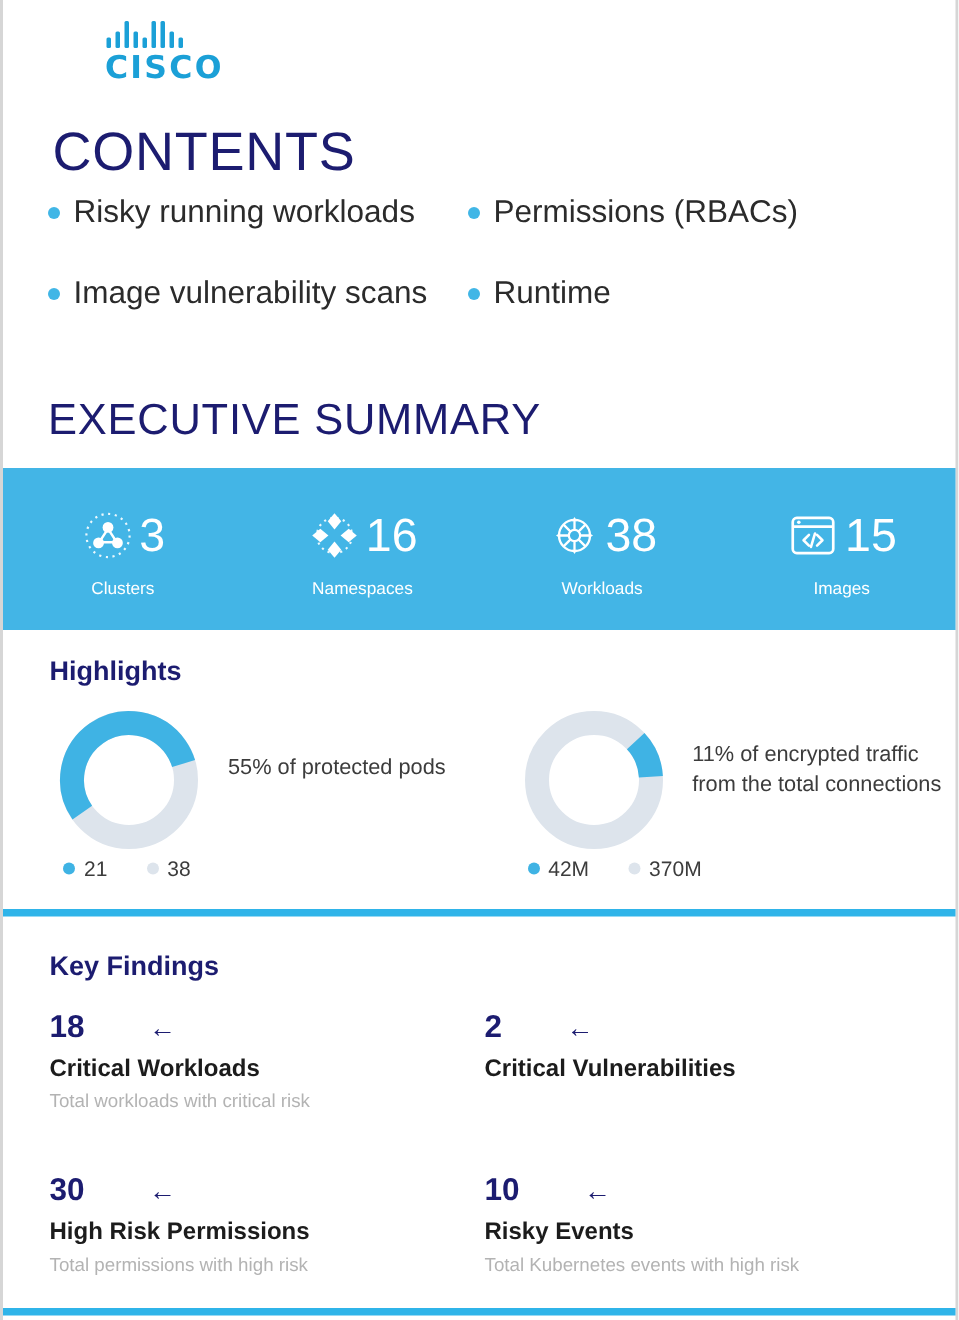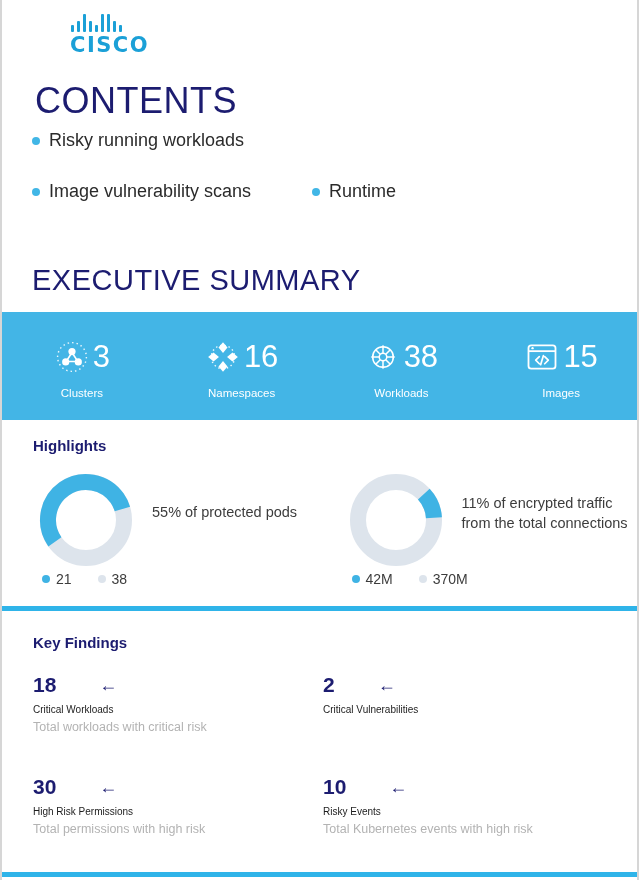--- a/index.html
+++ b/index.html
@@ -40,41 +40,41 @@
   }
 
   
   .contents-list{position:absolute;left:30px;top:130px;width:580px;}
   .c-row{display:flex;margin-bottom:30px;}
   .c-item{display:flex;align-items:center;width:280px;}
   .c-dot{
     width:8px;height:8px;border-radius:50%;
     background:#41b6e6;margin-right:9px;flex:0 0 auto;
   }
-  .c-label{font-size:18px;color:#2b2b2b;}
+  .c-label{font-size:21px;color:#2b2b2b;}
 
   
   .stats-band{
     position:absolute;left:0;top:312px;width:639px;height:108px;
     background:#43b5e6;
     display:flex;align-items:center;
   }
   .stat{
     flex:1;display:flex;flex-direction:column;align-items:center;
     justify-content:center;color:#fff;
   }
   .stat-top{display:flex;align-items:center;justify-content:center;gap:3px;height:46px;}
   .stat-num{font-size:31px;line-height:1;color:#ffffff;}
   .stat-label{font-size:11.5px;margin-top:7px;color:#ffffff;}
   .stat-icon{width:36px;height:36px;display:block;}
 
   
   .highlights{position:absolute;left:0;top:420px;width:639px;height:185px;}
   .sec-title{
-    font-size:15px;font-weight:700;color:#1c1c70;
+    font-size:18px;font-weight:700;color:#1c1c70;
     position:absolute;left:31px;top:17px;
   }
   .donuts{position:absolute;left:0;top:50px;width:639px;display:flex;}
   .donut-block{display:flex;align-items:flex-start;}
   .donut-block.left{margin-left:34px;width:300px;}
   .donut-block.right{margin-left:10px;}
   .donut-wrap{width:100px;}
   .donut-svg{display:block;width:100px;height:100px;}
   .donut-cap{
     font-size:14.5px;color:#3c3c3c;line-height:1.35;
@@ -98,21 +98,21 @@
   .find-grid{
     position:absolute;left:31px;top:62px;width:580px;
     display:flex;flex-wrap:wrap;
   }
   .find{width:290px;margin-bottom:42px;}
   .find-num{
     font-size:21px;font-weight:700;color:#1c1c70;line-height:1;
     display:flex;align-items:center;gap:41px;
   }
   .find-arrow{font-size:18px;margin-left:2px;color:#1c1c70;}
-  .find-name{font-size:10px;font-weight:400;color:#1c1c1c;margin-top:9px;}
+  .find-name{font-size:16px;font-weight:700;color:#1c1c1c;margin-top:9px;}
   .find-desc{font-size:12.5px;color:#b3b3b3;margin-top:5px;}
 </style>
 </head>
 <body>
 
 <div class="page">
 
   <div class="logo">
     <div class="logo-bars">
       <i style="height:7px"></i>
@@ -128,20 +128,24 @@
     <div class="logo-word">CISCO</div>
   </div>
 
   <div class="contents-title">CONTENTS</div>
 
   <div class="contents-list">
     <div class="c-row">
       <div class="c-item">
         <span class="c-dot"></span>
         <span class="c-label">Risky running workloads</span>
+      </div>
+      <div class="c-item">
+        <span class="c-dot"></span>
+        <span class="c-label">Permissions (RBACs)</span>
       </div>
     </div>
     <div class="c-row">
       <div class="c-item">
         <span class="c-dot"></span>
         <span class="c-label">Image vulnerability scans</span>
       </div>
       <div class="c-item">
         <span class="c-dot"></span>
         <span class="c-label">Runtime</span>

